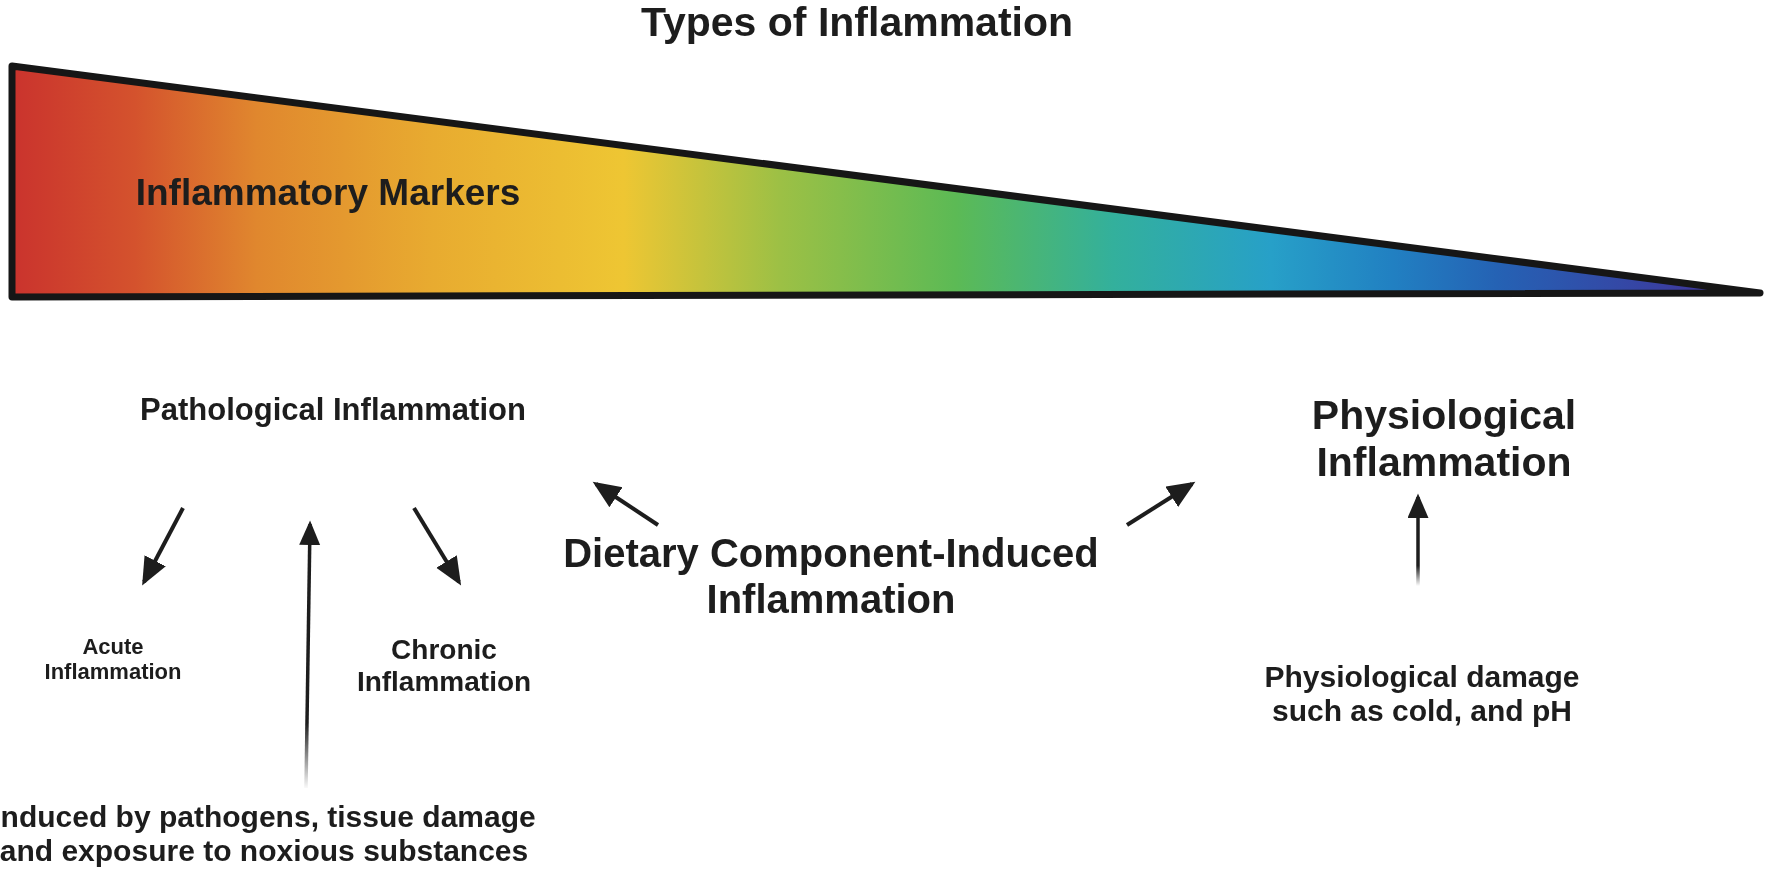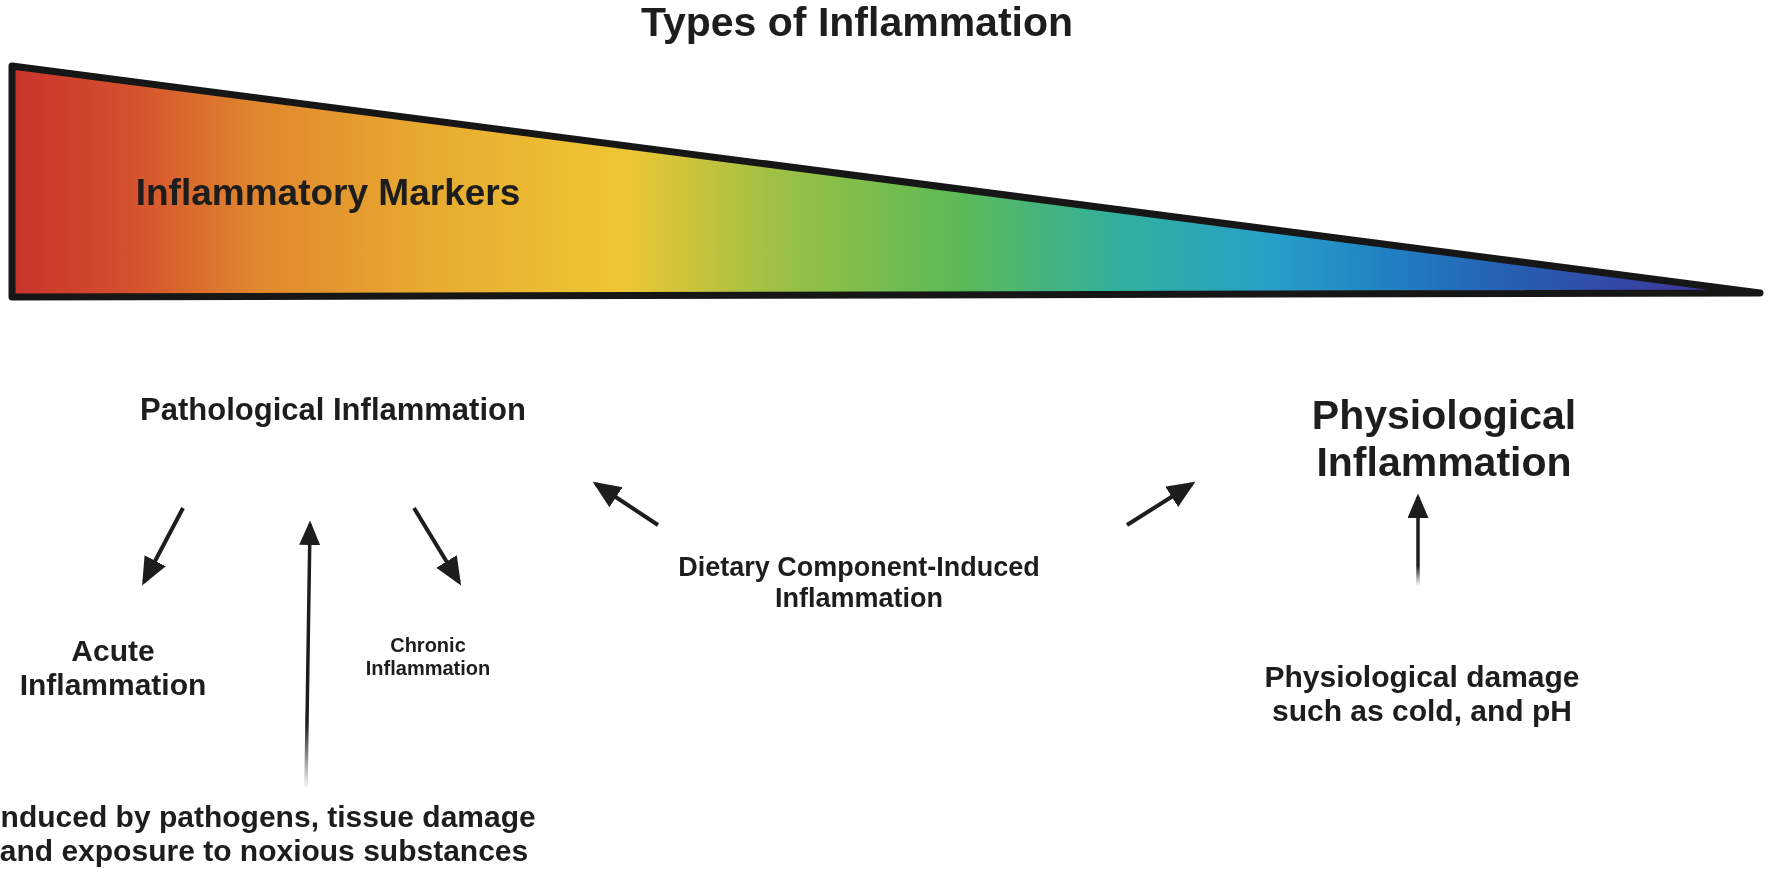--- a/index.html
+++ b/index.html
@@ -29,23 +29,23 @@
     top: 0px; left: 857px;
     font-size: 41px;
     line-height: 1.1;
   }
   .marker-label {
     top: 172px; left: 328px;
     font-size: 37px;
   }
   .pathological { top: 392px; left: 333px; font-size: 31px; }
   .physiological { top: 392px; left: 1444px; font-size: 41px; }
-  .acute { top: 634px; left: 113px; font-size: 30px; }
-  .chronic { top: 634px; left: 428px; font-size: 20px; }
-  .dietary { top: 552px; left: 831px; font-size: 27px; margin-left: 28px; }
+  .acute { top: 634px; left: 113px; font-size: 22px; }
+  .chronic { top: 634px; left: 444px; font-size: 28px; }
+  .dietary { top: 531px; left: 831px; font-size: 40px; }
   .physio-note { top: 660px; left: 1422px; font-size: 30px; }
   .patho-note { top: 800px; left: 264px; font-size: 30px; }
 </style>
 </head>
 <body>
 
 <div class="canvas">
 
   <svg class="diagram-svg" viewBox="0 0 1772 877" xmlns="http://www.w3.org/2000/svg">
     <defs>

